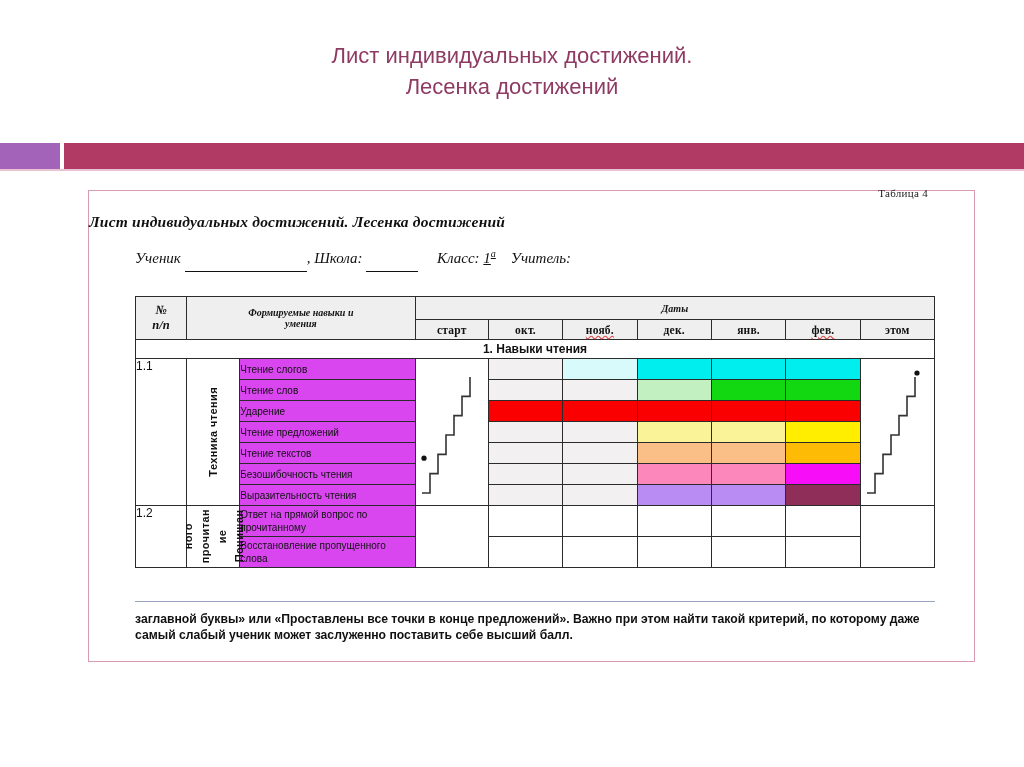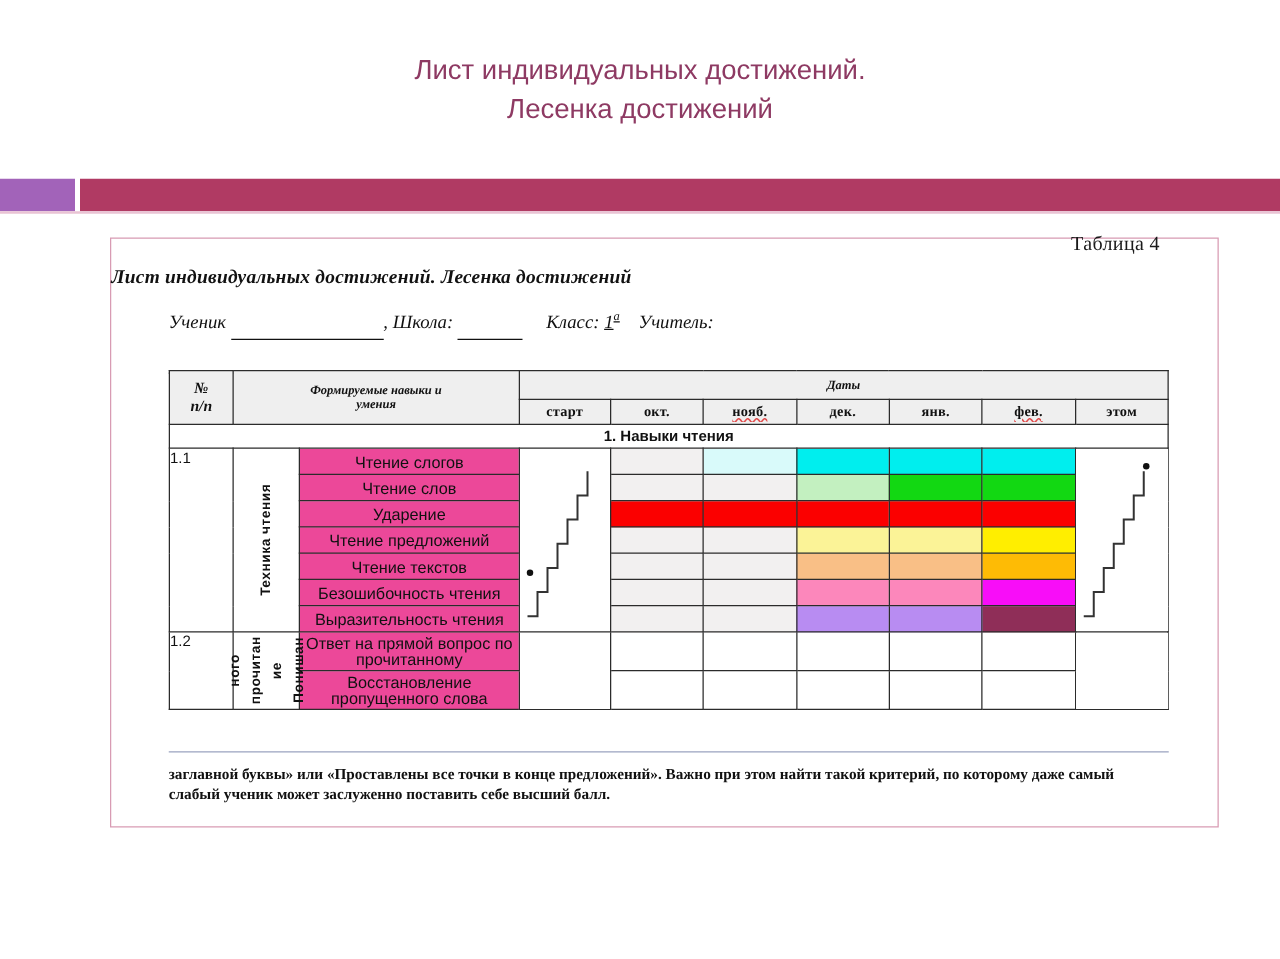--- a/index.html
+++ b/index.html
@@ -22,21 +22,21 @@
   #accent-bar{position:absolute;left:64px;top:0;width:960px;height:26px;background:#b03a63;}
   #accent-underline{position:absolute;left:0;top:26px;width:1024px;height:2px;background:#e9c3d4;}
 
   
   #doc-frame{
     position:absolute;left:88px;top:190px;width:887px;height:472px;
     border:1.5px solid #d89bb3;background:#fff;box-sizing:border-box;
   }
   #tbl-caption{
     position:absolute;right:46px;top:-4px;
-    font-size:16px;color:#1a1a1a;letter-spacing:.3px;
+    font-size:11px;color:#1a1a1a;letter-spacing:.3px;
   }
   #doc-title{
     position:absolute;left:0;top:22px;width:100%;
     font-size:15.5px;font-weight:bold;font-style:italic;color:#111;
     letter-spacing:.2px;
   }
   #ident-line{
     position:absolute;left:46px;top:50px;width:800px;
     font-size:15px;font-style:italic;color:#111;line-height:26px;
   }
@@ -73,36 +73,36 @@
     font-family:"Liberation Sans", sans-serif;font-size:12px;color:#111;background:#fff;
   }
   .vert-cell{background:#fff;vertical-align:middle;text-align:center;}
   .vert-inner{
     writing-mode:vertical-rl;transform:rotate(180deg);
     font-family:"Liberation Sans", sans-serif;font-weight:bold;font-size:11px;
     color:#111;letter-spacing:.4px;white-space:nowrap;margin:0 auto;
   }
   .vert-multi{display:flex;flex-direction:row-reverse;justify-content:center;gap:5px;}
   .skill-cell{
-    padding:2px 4px 2px 7px;height:20px;background:#ec4899;
-    font-family:"Liberation Sans", sans-serif;font-size:13px;color:#111;
-    vertical-align:middle;line-height:13px;text-align:center;
+    padding:2px 4px 2px 7px;height:20px;background:#d946ef;
+    font-family:"Liberation Sans", sans-serif;font-size:10px;color:#111;
+    vertical-align:middle;line-height:13px;
   }
   .skill-cell.tall{height:30px;}
   .data-cell{height:20px;background:#fff;}
   .data-cell.tall{height:30px;}
   .stair-cell{background:#fff;position:relative;padding:0;}
   .stair-cell svg{display:block;}
 
   #footer-rule{
     position:absolute;left:46px;top:410px;width:800px;height:1px;background:#9aa3c0;
   }
   #footer-text{
     position:absolute;left:46px;top:420px;width:800px;
-    font-family:Liberation Serif, serif;font-size:12.2px;color:#111;
+    font-family:Liberation Sans, sans-serif;font-size:12.2px;color:#111;
     line-height:16px;font-weight:bold;
   }
 </style>
 </head>
 <body>
 
 <div id="slide-title" style="color: rgb(142, 58, 99);">
   <span>Лист индивидуальных достижений.</span>
   <span class="l2">Лесенка достижений</span>
 </div>

